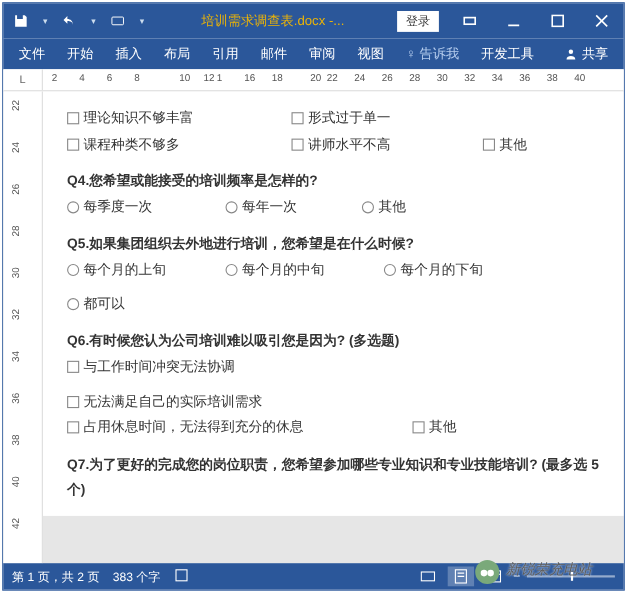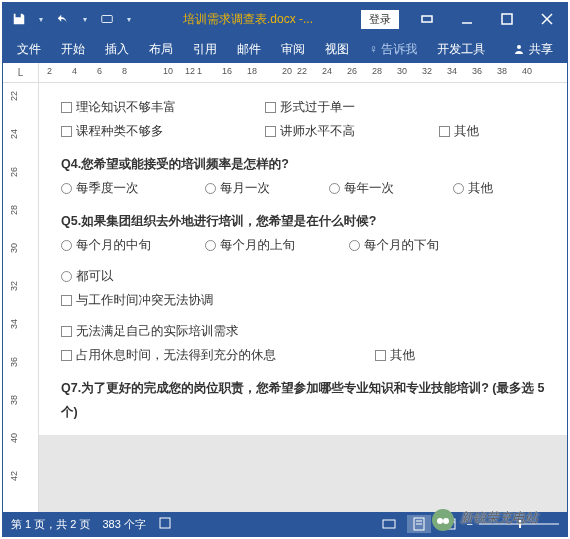--- a/index.html
+++ b/index.html
@@ -183,52 +183,49 @@
         </div>
 
         <div class="q">Q4.您希望或能接受的培训频率是怎样的?</div>
         <div class="row">
           <span class="rad" style="width:130px">
               <span class="circ"></span>
               <span>每季度一次</span>
             </span>
           <span class="rad" style="width:110px">
               <span class="circ"></span>
-              <span>每月一次</span>
-            </span>
-          <span class="rad" style="width:110px">
-              <span class="circ"></span>
               <span>每年一次</span>
             </span>
           <span class="rad">
               <span class="circ"></span>
               <span>其他</span>
             </span>
         </div>
 
         <div class="q">Q5.如果集团组织去外地进行培训，您希望是在什么时候?</div>
         <div class="row">
           <span class="rad" style="width:130px">
               <span class="circ"></span>
+              <span>每个月的上旬</span>
+            </span>
+          <span class="rad" style="width:130px">
+              <span class="circ"></span>
               <span>每个月的中旬</span>
             </span>
           <span class="rad" style="width:130px">
               <span class="circ"></span>
-              <span>每个月的上旬</span>
-            </span>
-          <span class="rad" style="width:130px">
-              <span class="circ"></span>
               <span>每个月的下旬</span>
             </span>
           <span class="rad">
               <span class="circ"></span>
               <span>都可以</span>
             </span>
         </div>
 
+        <div class="q">Q6.有时候您认为公司培训难以吸引您是因为?   (多选题)</div>
         <div class="row">
           <span class="chk" style="width:300px">
               <span class="box"></span>
               <span>与工作时间冲突无法协调</span>
             </span>
           <span class="chk">
               <span class="box"></span>
               <span>无法满足自己的实际培训需求</span>
             </span>
         </div>

